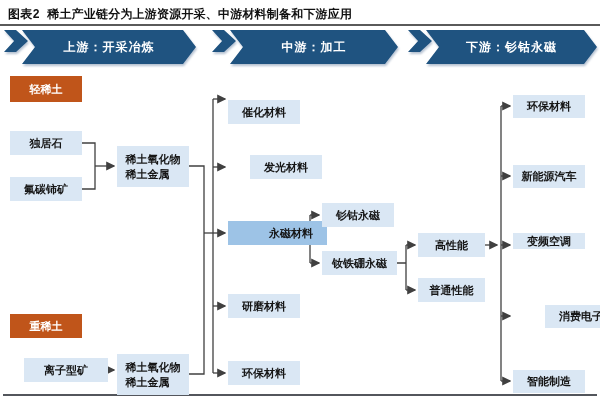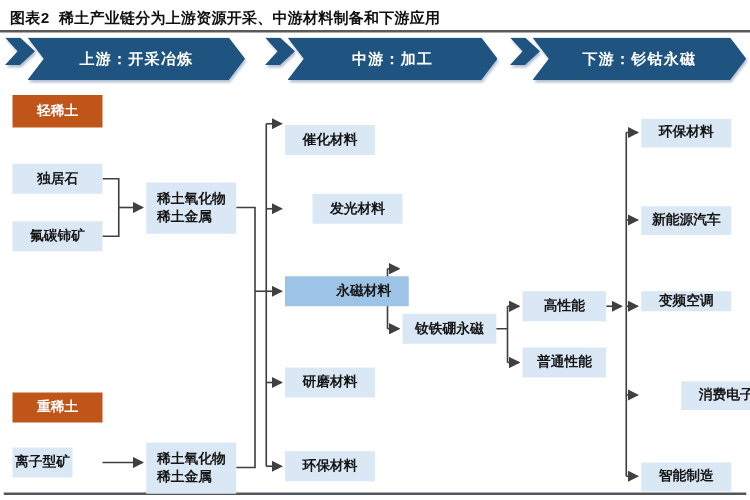--- a/index.html
+++ b/index.html
@@ -91,30 +91,31 @@
     <path class="wire arr" d="M501,316 H510"></path>
     <path class="wire arr" d="M501,381 H510"></path>
   </svg>
 
   <div class="tag" style="left:10px;top:76px;width:72px;height:26px;">轻稀土</div>
   <div class="box" style="left:10px;top:131px;width:72px;height:24px;">独居石</div>
   <div class="box" style="left:10px;top:177px;width:72px;height:24px;">氟碳铈矿</div>
   <div class="box" style="left:117px;top:146px;width:72px;height:41px;">稀土氧化物
 稀土金属</div>
   <div class="tag" style="left:10px;top:314px;width:72px;height:24px;">重稀土</div>
-  <div class="box" style="left:10px;top:358px;width:48px;height:24px;">离子型矿</div>
+  <div class="box" style="left:24px;top:358px;width:84px;height:24px;">离子型矿</div>
   <div class="box" style="left:117px;top:354px;width:72px;height:41px;">稀土氧化物
 稀土金属</div>
 
   <div class="box" style="left:228px;top:100px;width:72px;height:24px;">催化材料</div>
   <div class="box" style="left:228px;top:155px;width:72px;height:24px;margin-left:22px;">发光材料</div>
   <div class="box hl" style="left:228px;top:221px;width:72px;height:24px;padding-left:27px;">永磁材料</div>
   <div class="box" style="left:228px;top:294px;width:72px;height:24px;">研磨材料</div>
   <div class="box" style="left:228px;top:361px;width:72px;height:24px;">环保材料</div>
 
+  <div class="box" style="left:322px;top:203px;width:72px;height:24px;">钐钴永磁</div>
   <div class="box" style="left:322px;top:251px;width:75px;height:24px;">钕铁硼永磁</div>
 
   <div class="box" style="left:418px;top:233px;width:67px;height:24px;">高性能</div>
   <div class="box" style="left:418px;top:278px;width:67px;height:24px;">普通性能</div>
 
   <div class="box" style="left:513px;top:95px;width:72px;height:23px;">环保材料</div>
   <div class="box" style="left:513px;top:165px;width:72px;height:23px;">新能源汽车</div>
   <div class="box" style="left:513px;top:233px;width:72px;height:16px;">变频空调</div>
   <div class="box" style="left:513px;top:305px;width:72px;height:23px;margin-left:32px;">消费电子</div>
   <div class="box" style="left:513px;top:370px;width:72px;height:23px;">智能制造</div>

